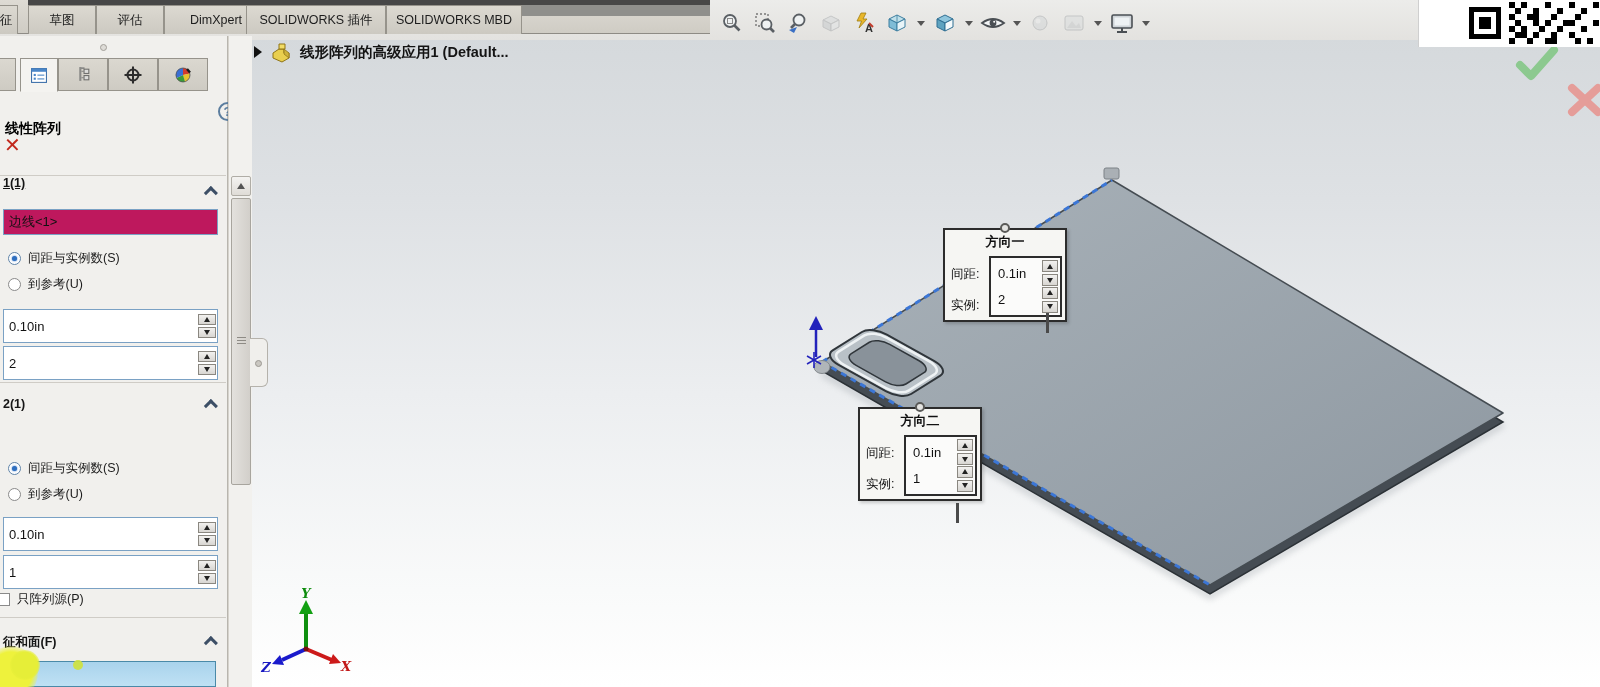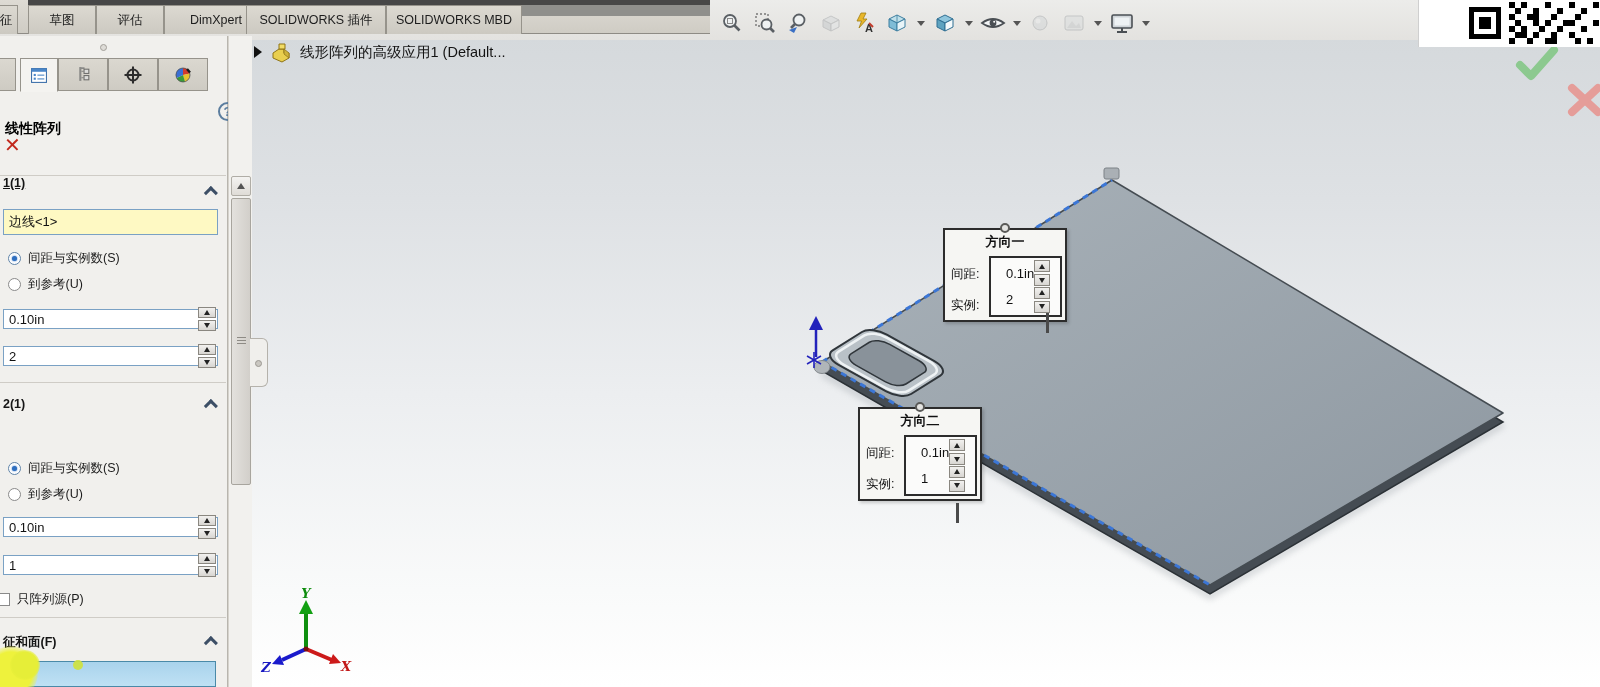--- a/index.html
+++ b/index.html
@@ -26,29 +26,29 @@
 
   
   .viewport{position:absolute;left:250px;top:36px;width:1350px;height:651px;
     background:linear-gradient(180deg,#d5d9dc 0%,#dee1e4 25%,#eceef0 55%,#f9fafa 85%,#ffffff 100%);
     border-left:1px solid #96938c;}
   .scene{position:absolute;left:0;top:0;width:1600px;height:687px;pointer-events:none;}
 
   
   .flyout{position:absolute;left:254px;top:39px;height:26px;display:flex;align-items:center;gap:7px;}
   .tri-right{width:0;height:0;border-top:6px solid transparent;border-bottom:6px solid transparent;border-left:8px solid #111;}
-  .flyout-label{font-size:14.5px;font-weight:normal;color:#141414;white-space:nowrap;}
+  .flyout-label{font-size:14.5px;font-weight:bold;color:#141414;white-space:nowrap;}
 
   
   .callout{position:absolute;width:124px;height:94px;background:#f6f6f3;border:2px solid #2c2c2c;box-shadow:2px 2px 3px rgba(0,0,0,.18);}
   .callout-handle{position:absolute;left:50%;top:-7px;margin-left:-5px;width:10px;height:10px;border-radius:50%;
     background:#e4e4e2;border:2px solid #5a5a58;}
   .callout-title{position:absolute;left:0;top:3px;width:100%;text-align:center;font-size:13px;font-weight:bold;color:#111;}
   .callout-valuebox{position:absolute;left:44px;top:26px;right:3px;bottom:3px;border:2px solid #2c2c2c;background:#fbfbfa;
-    display:flex;flex-direction:column;justify-content:space-around;padding:2px 10px;}
+    display:flex;flex-direction:column;justify-content:space-around;padding:2px 2px;}
   .callout-row{display:flex;align-items:center;justify-content:space-between;height:26px;}
   .callout-val{font-size:13px;color:#111;padding-left:5px;}
   .callout-lab{position:absolute;left:6px;font-size:12.5px;color:#111;}
   .spin{width:16px;height:26px;display:flex;flex-direction:column;gap:2px;}
   .spin-b{flex:1;background:linear-gradient(180deg,#f2f1ef,#d8d6d2);border:1px solid #8a8780;display:flex;align-items:center;justify-content:center;}
   .aru{width:0;height:0;border-left:3.5px solid transparent;border-right:3.5px solid transparent;border-bottom:5px solid #222;}
   .ard{width:0;height:0;border-left:3.5px solid transparent;border-right:3.5px solid transparent;border-top:5px solid #222;}
   .chev{width:11px;height:11px;border-top:3px solid #4a4a4a;border-left:3px solid #4a4a4a;transform:rotate(45deg);}
 
   
@@ -61,23 +61,23 @@
   .ptab{position:absolute;top:22px;height:33px;background:linear-gradient(180deg,#dbd8d0,#cecbc3);border:1px solid #96938b;
     display:flex;align-items:center;justify-content:center;}
   .ptab.active{background:#f4f3f0;border-bottom:1px solid #f4f3f0;height:34px;}
   .ptitle{position:absolute;left:5px;top:84px;font-size:14px;font-weight:bold;color:#000000;}
   .help{position:absolute;left:218px;top:66px;width:19px;height:19px;border:2px solid #5b7d9e;border-radius:50%;
     color:#5b7d9e;font-weight:bold;font-size:13px;display:flex;align-items:center;justify-content:center;}
   .pcancel{position:absolute;left:4px;top:99px;font-size:20px;font-weight:bold;color:#c2281c;line-height:20px;}
   .pdivider{position:absolute;left:0;width:226px;height:1px;background:#cfccc6;}
   .gheader{position:absolute;left:3px;font-weight:bold;font-size:12.5px;color:#151515;}
   .gchev{position:absolute;left:208px;width:10px;height:10px;border-top:3px solid #3d4f66;border-left:3px solid #3d4f66;transform:rotate(45deg) translateY(3px);}
-  .pinput{position:absolute;left:3px;width:215px;height:26px;background:#fef9c3;border:1px solid #7aa1c4;font-size:13px;
+  .pinput{position:absolute;left:3px;width:215px;height:26px;background:#be185d;border:1px solid #7aa1c4;font-size:13px;
     display:flex;align-items:center;padding-left:5px;color:#111;}
-  .pspinfield{position:absolute;left:3px;width:215px;height:20px;background:#fff;border:1px solid #7aa1c4;font-size:13px;
+  .pspinfield{position:absolute;left:3px;width:215px;height:34px;background:#fff;border:1px solid #7aa1c4;font-size:13px;
     display:flex;align-items:center;color:#111;}
   .pspinfield .val{flex:1;padding-left:5px;}
   .pspinner{width:18px;height:24px;display:flex;flex-direction:column;gap:2px;margin-right:1px;}
   .radio-row{position:absolute;left:8px;display:flex;align-items:center;gap:7px;height:16px;}
   .radio{width:13px;height:13px;border-radius:50%;background:#fff;border:1px solid #8a8a8a;position:relative;}
   .radio.sel{border-color:#5f83a8;}
   .radio.sel::after{content:"";position:absolute;left:3px;top:3px;width:5px;height:5px;border-radius:50%;background:#2f6fc0;box-shadow:0 0 2px #2f6fc0;}
   .check-row{position:absolute;display:flex;align-items:center;gap:7px;height:16px;}
   .checkbox{width:13px;height:13px;background:#fff;border:1px solid #8a8a8a;}
   .bluebox{position:absolute;left:4px;top:625px;width:212px;height:26px;background:linear-gradient(180deg,#a9d3ec,#bfe1f4);border:1px solid #4a8aa8;}

